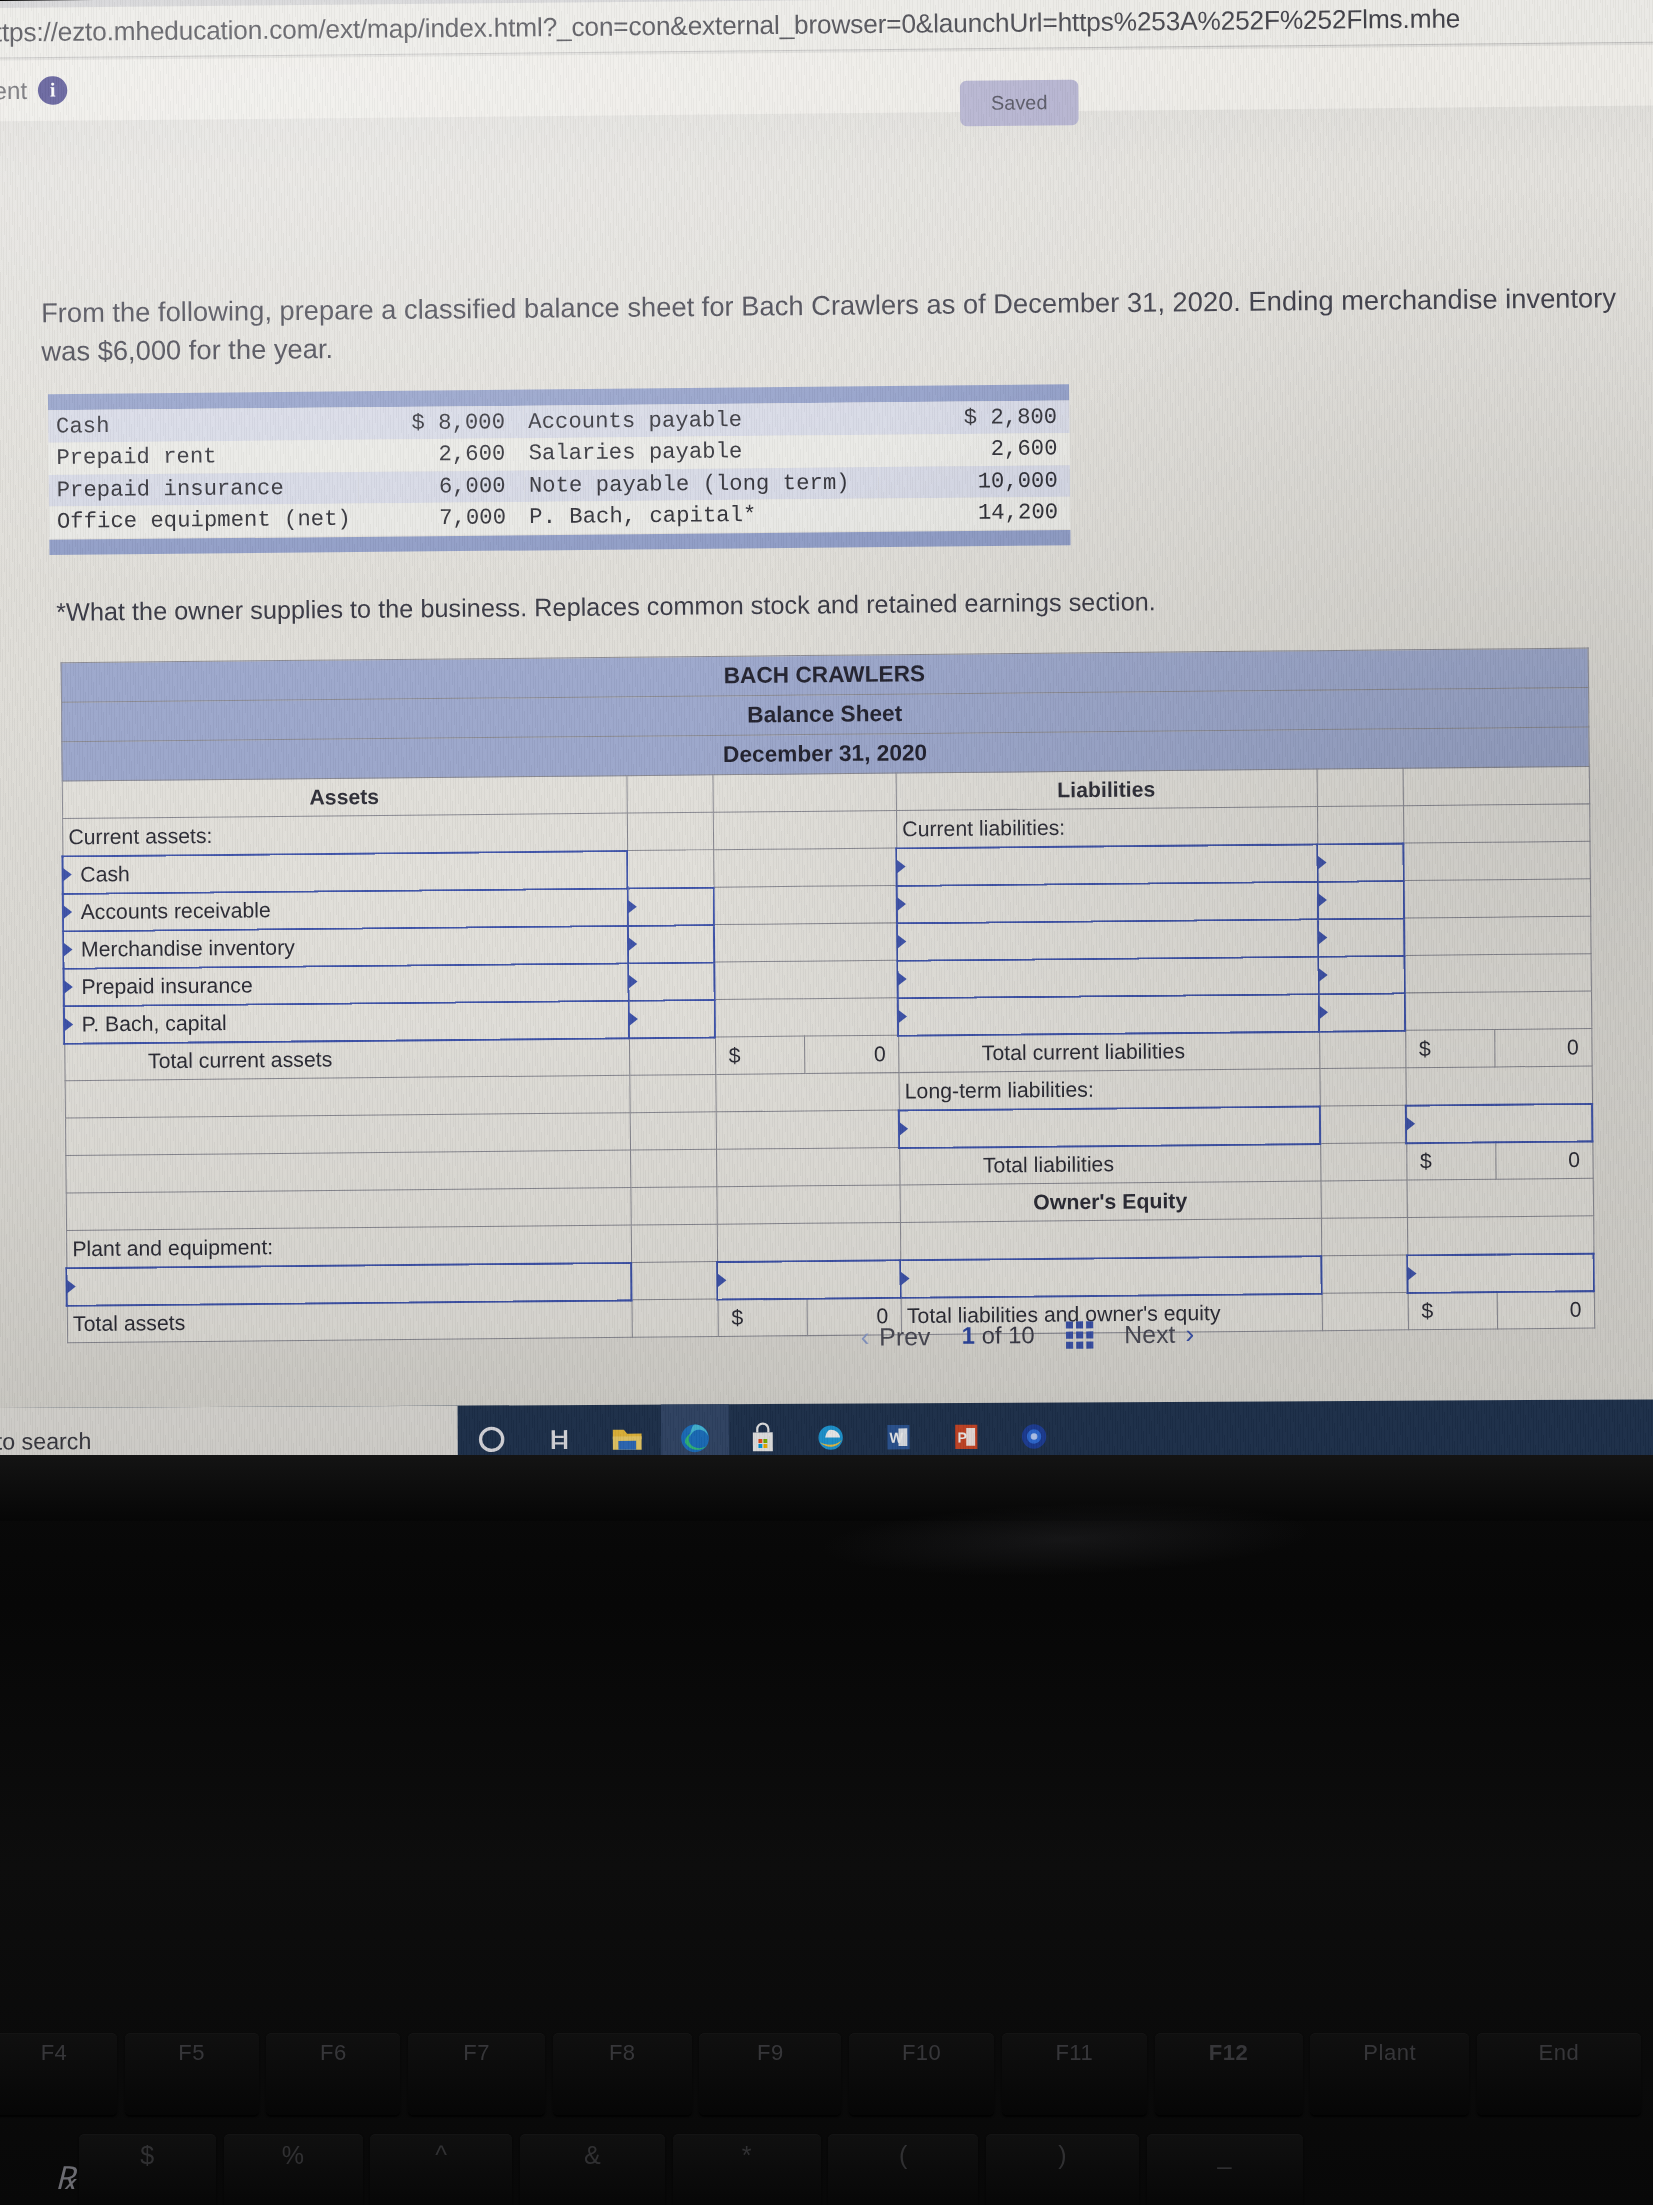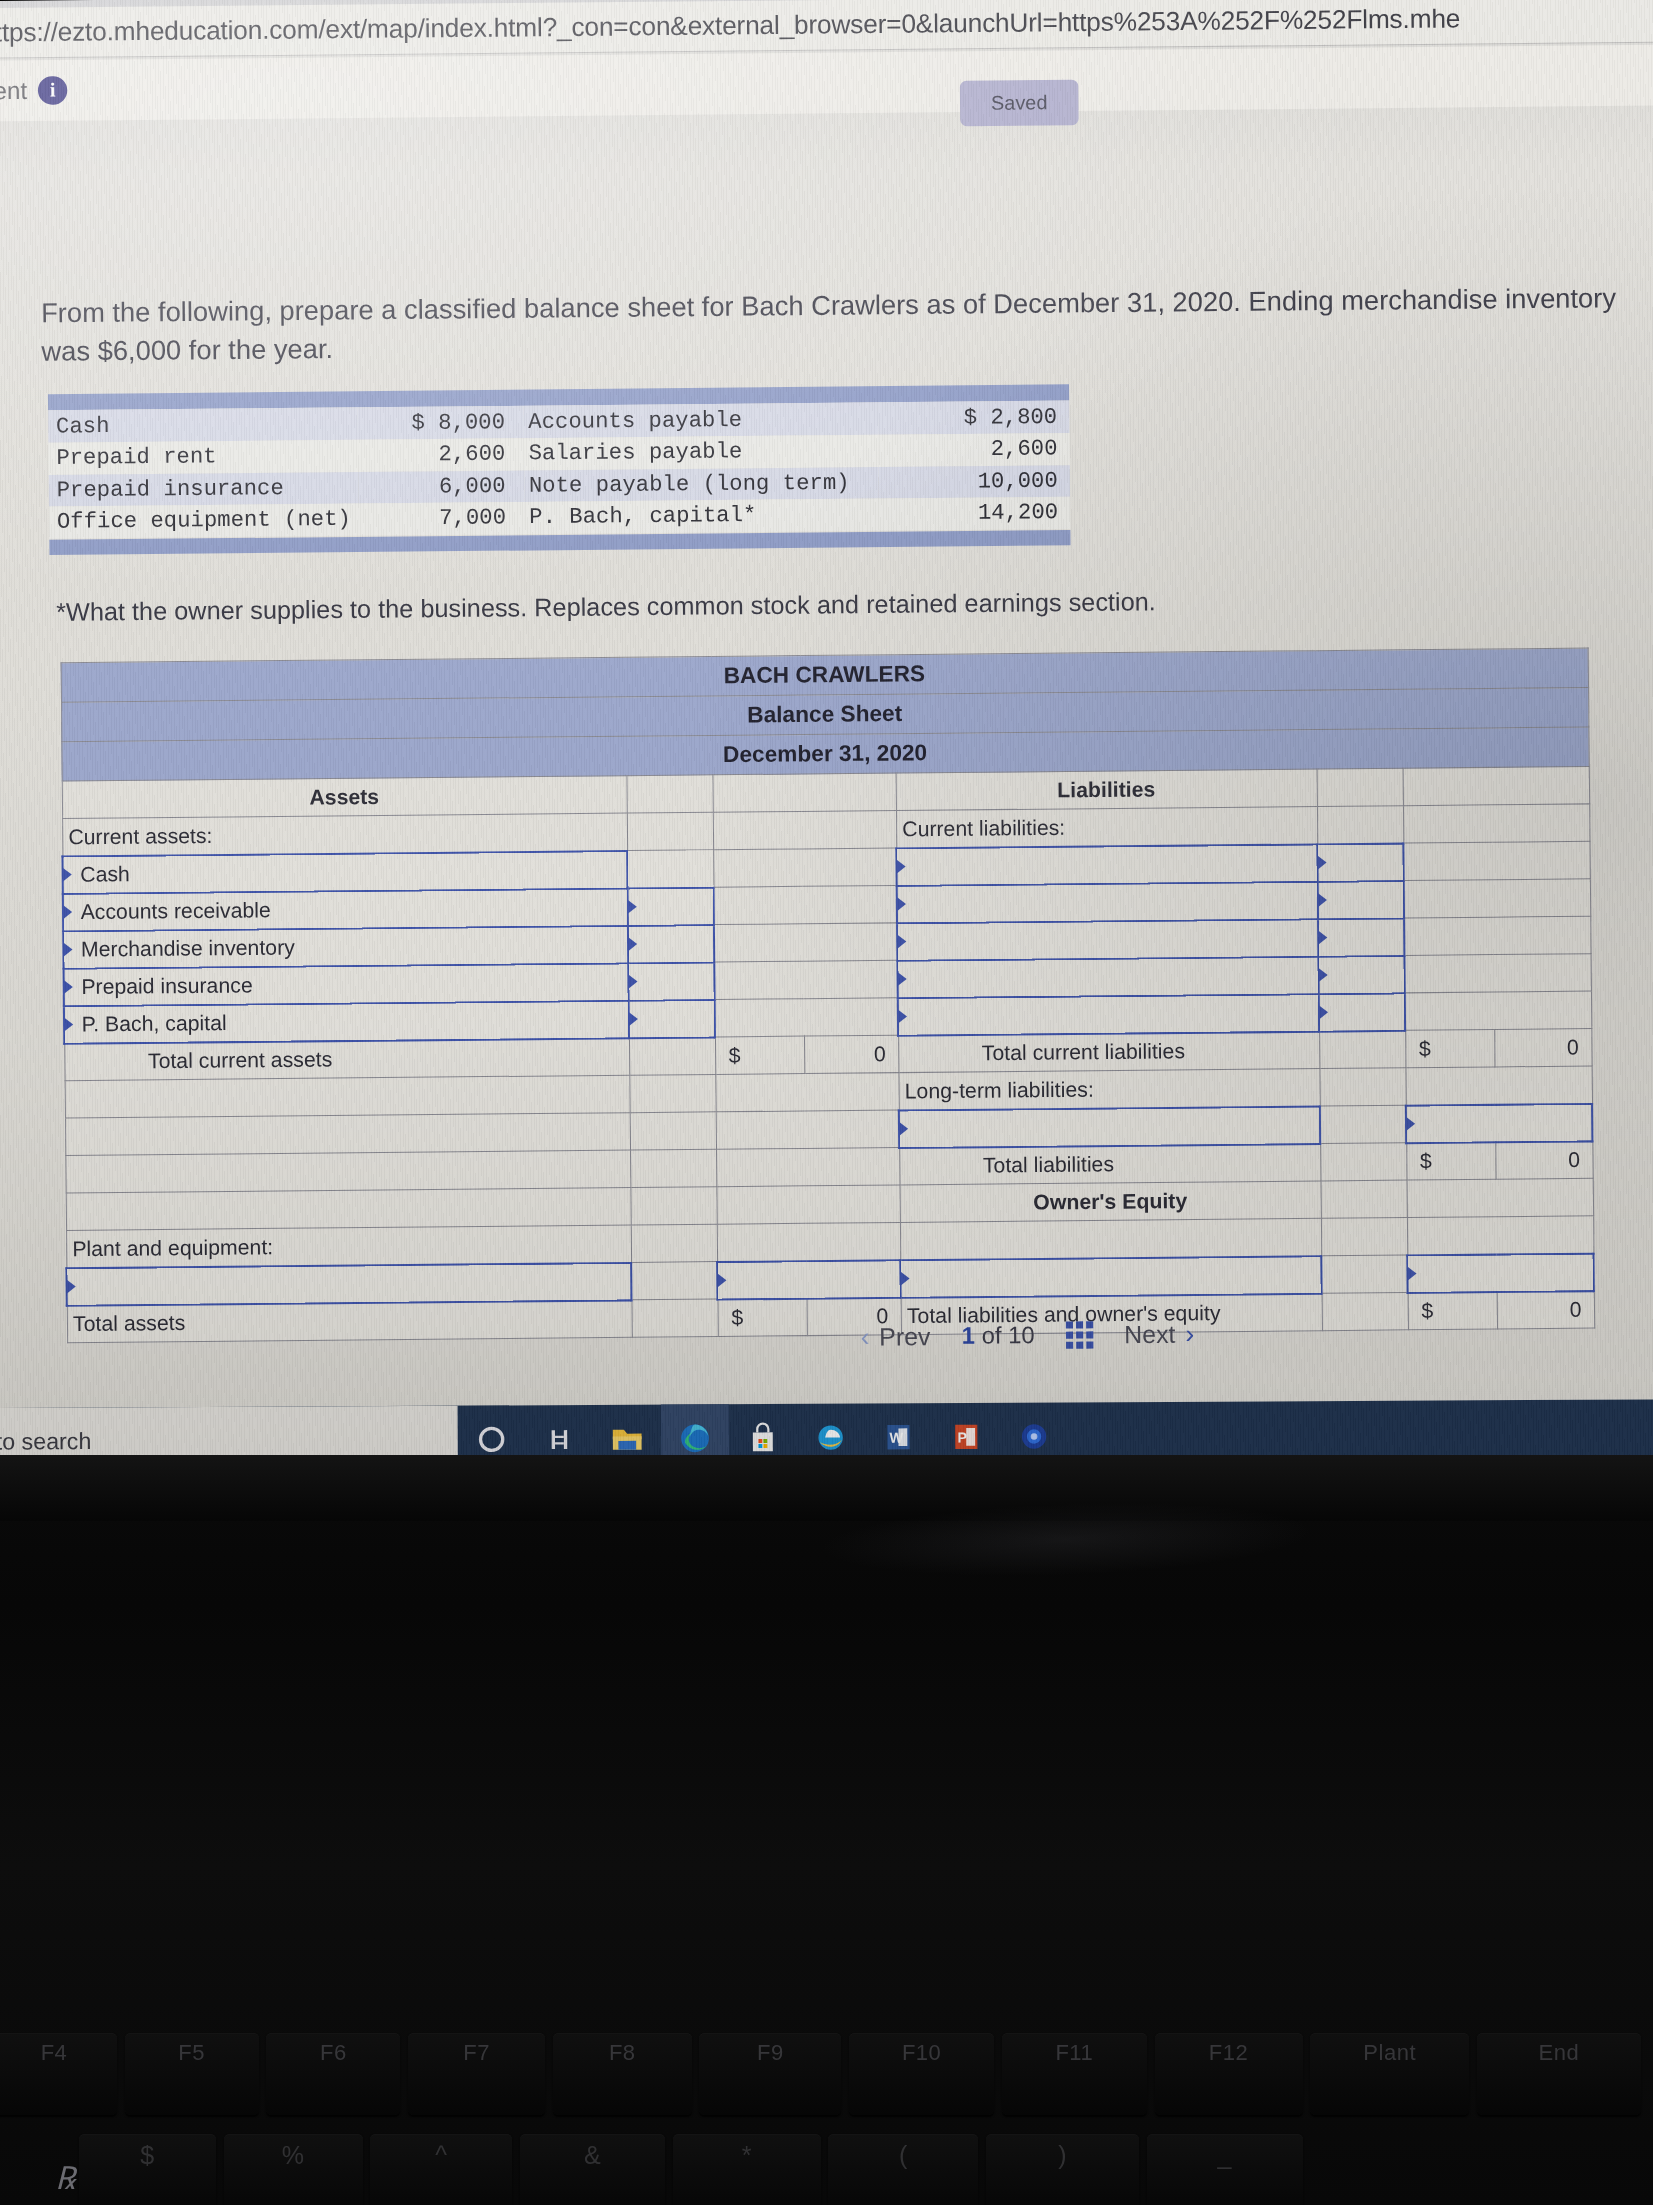--- a/index.html
+++ b/index.html
@@ -670,21 +670,21 @@
         </div>
         <div class="key" style="width: 142px; margin-left: 0px;">
           <span>F9</span>
         </div>
         <div class="key" style="width: 145px; margin-left: 0px;">
           <span>F10</span>
         </div>
         <div class="key" style="width: 145px; margin-left: 0px;">
           <span>F11</span>
         </div>
-        <div class="key" style="width: 148px; margin-left: 0px;">
+        <div class="key" style="width: 148px; margin-left: 0px; font-weight: bold;">
           <span>F12</span>
         </div>
         <div class="key" style="width: 159px; margin-left: 0px;">
           <span>Plant</span>
         </div>
         <div class="key" style="width: 164px; margin-left: 0px;">
           <span>End</span>
         </div>
       </div>
     <div class="keyrow num" id="num-row">

